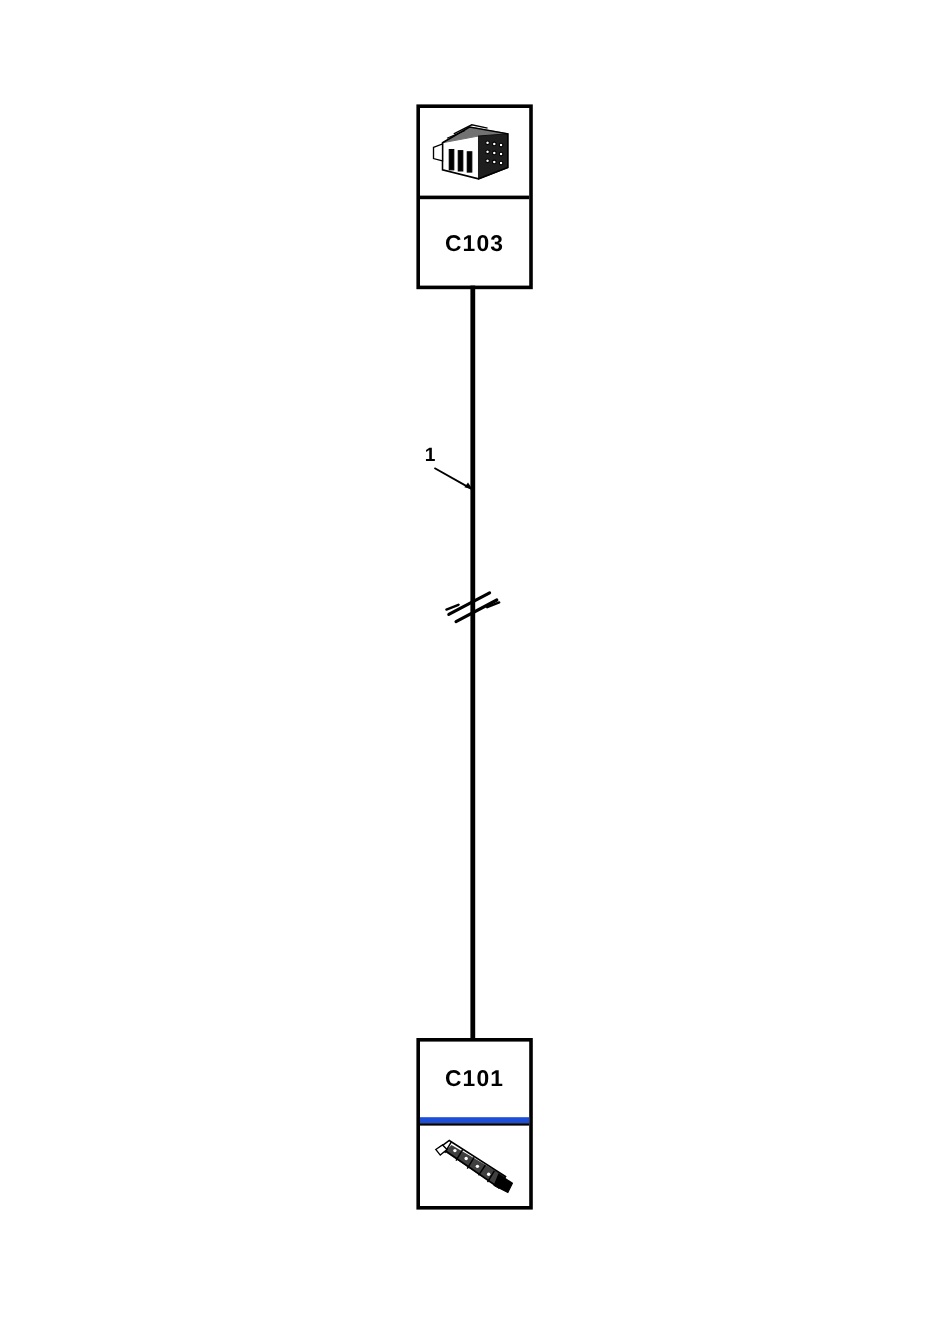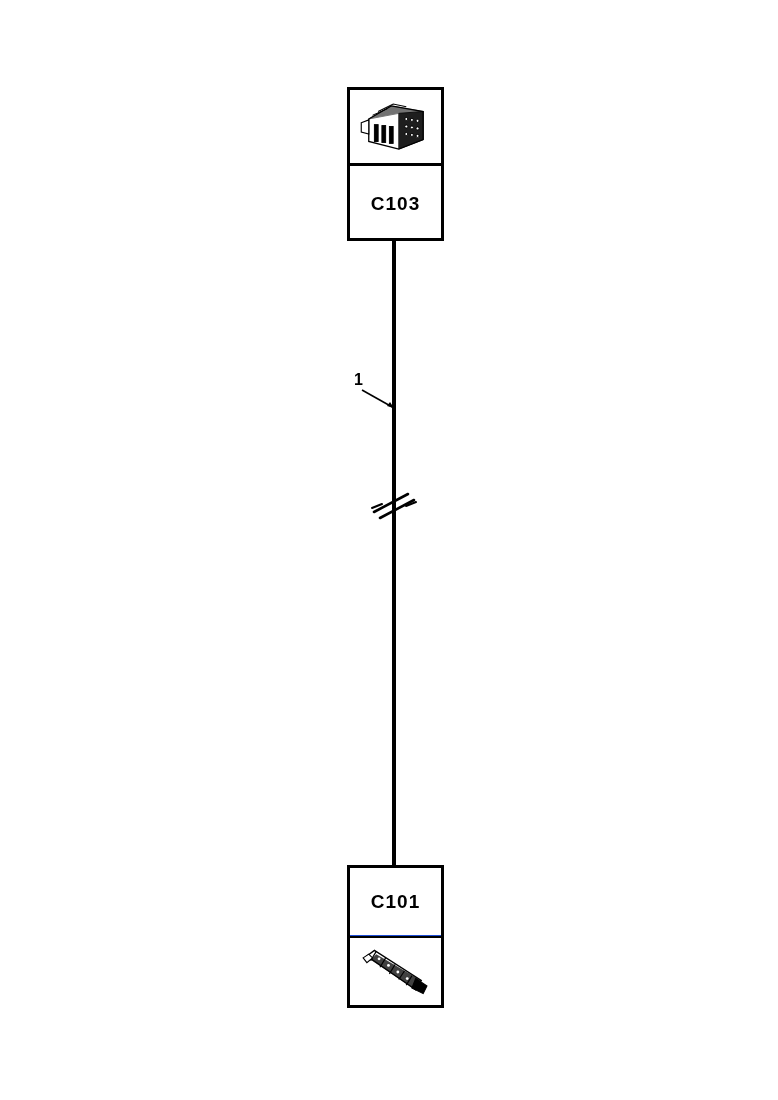--- a/index.html
+++ b/index.html
@@ -52,21 +52,21 @@
   }
   .cell-label {
     height: 75px;
     display: flex;
     align-items: center;
     justify-content: center;
   }
   
   #connector-bottom .cell-label {
     height: 68px;
-    border-bottom: 1px solid #1d4ed8;
+    border-bottom: 5px solid #1d4ed8;
   }
   #connector-bottom .cell-image {
     height: 69px;
     border-bottom: none;
     border-top: 2px solid #000000;
   }
 
   .connector-name {
     font-family: "Liberation Sans", sans-serif;
     font-size: 19px;

